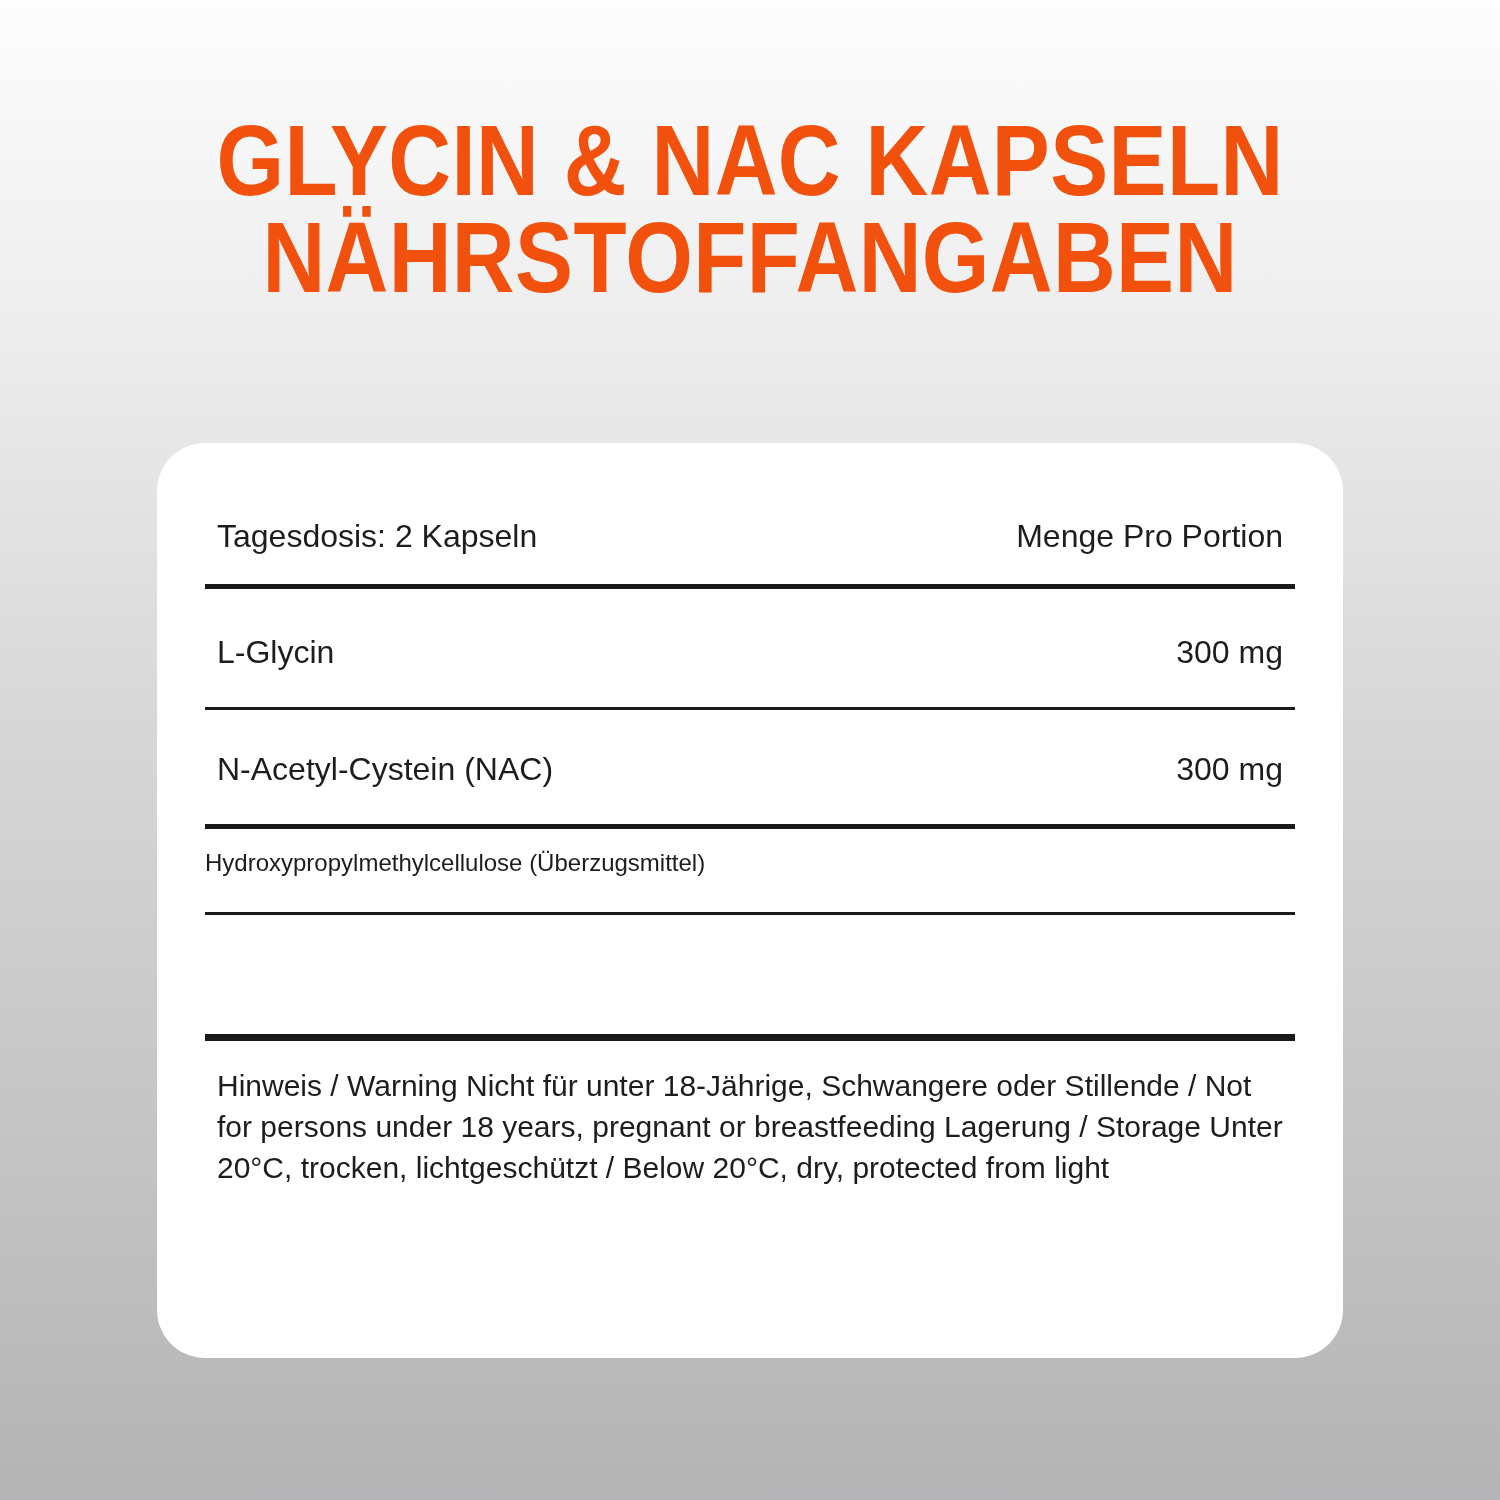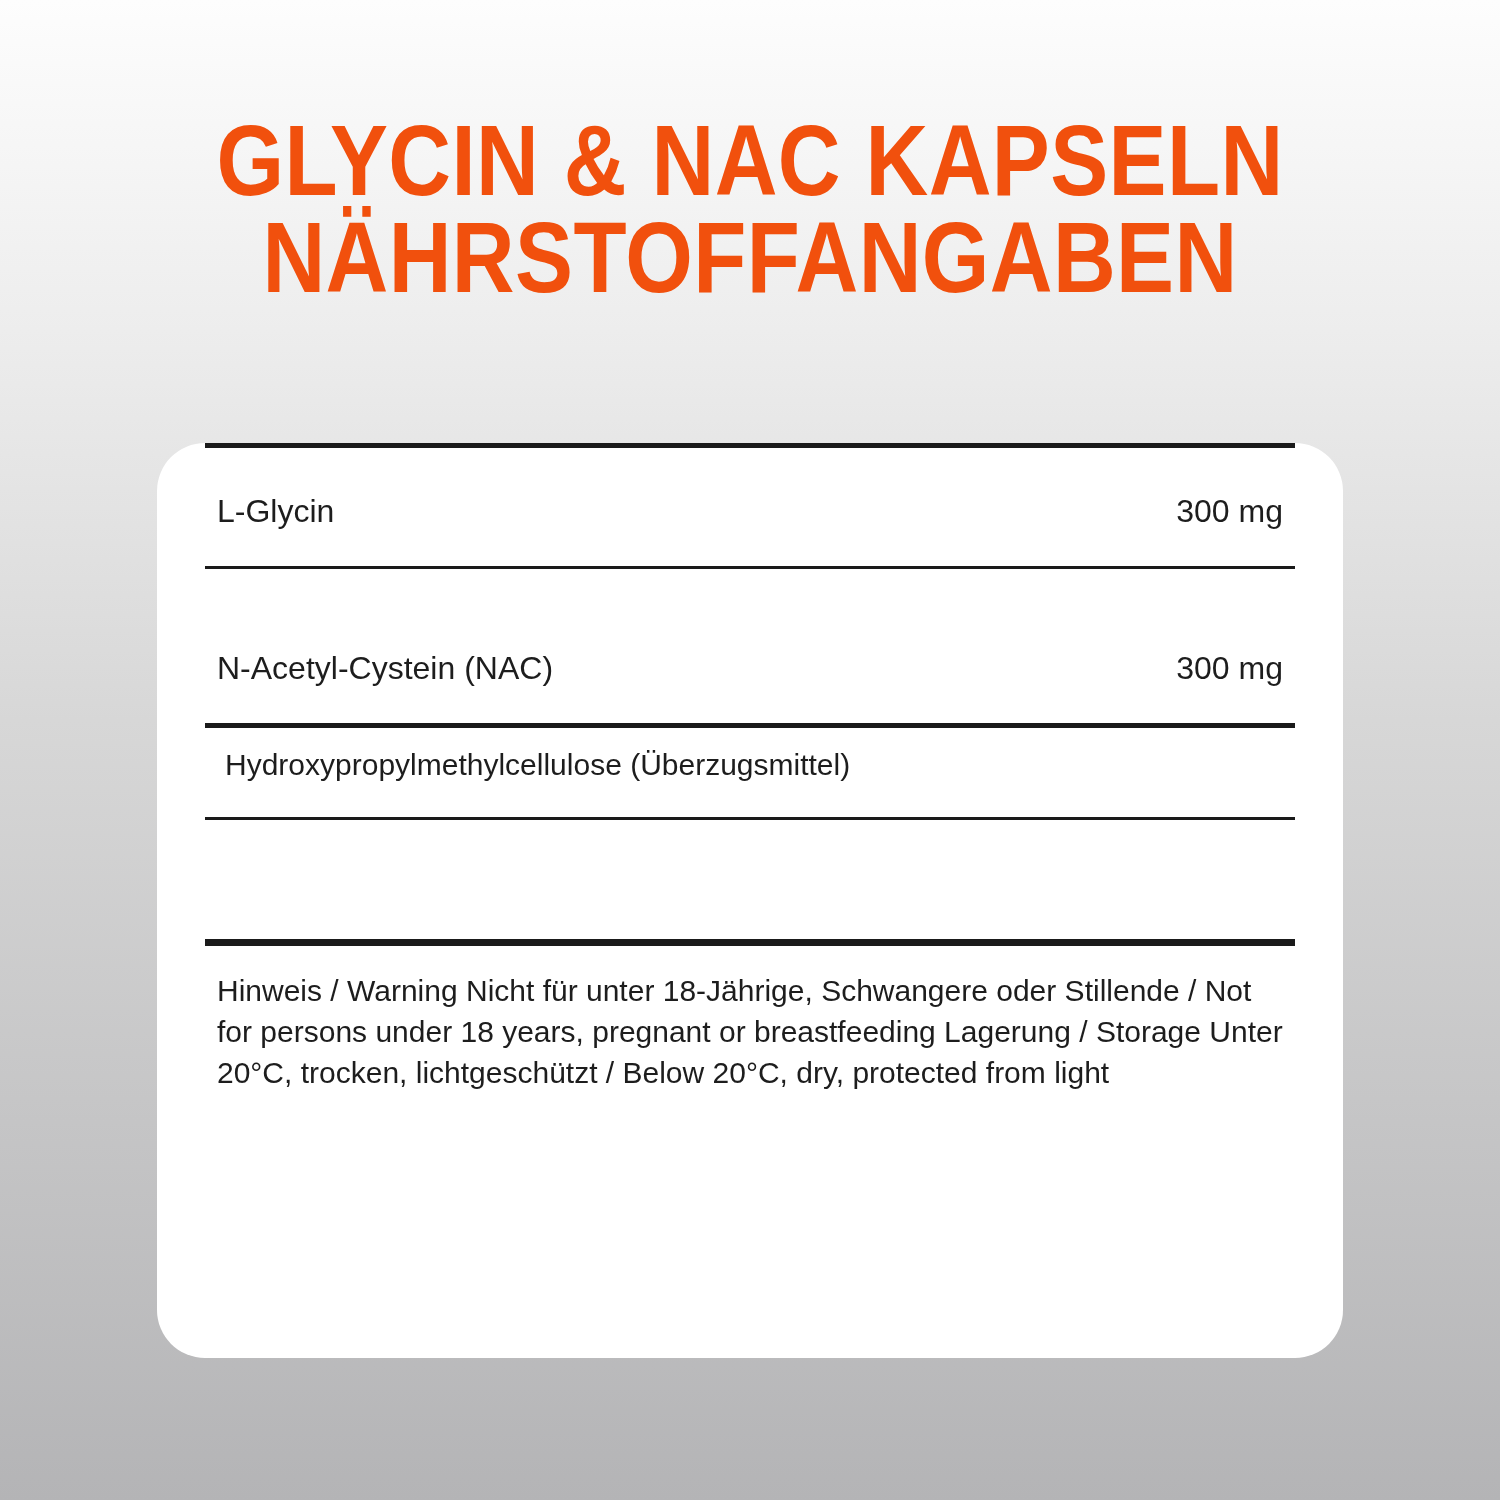--- a/index.html
+++ b/index.html
@@ -52,30 +52,30 @@
   .header-row,
   .nutrient-row {
     display: flex;
     justify-content: space-between;
     align-items: baseline;
     font-size: 32px;
     margin: 0 12px;
   }
   .header-row   { padding: 75px 0 29px; }
   .nutrient-row.first  { padding: 35px 0 36px; margin-top: 10px; }
-  .nutrient-row.second { padding: 41px 0 36px; margin-top: 40px; }
+  .nutrient-row.second { padding: 41px 0 36px; }
 
   .sub-label {
     font-size: 24px;
     margin: 0 12px;
     padding: 27px 0 0;
   }
   .ingredient-value {
-    font-size: 30px;
-    margin: 0 20px;
+    font-size: 24px;
+    margin: 0 0;
     padding: 20px 0 35px;
   }
 
   .spacer { height: 119px; }
 
   .warning-note {
     font-size: 30px;
     line-height: 41px;
     margin: 0 12px;
     padding: 24px 0 0;
@@ -85,20 +85,24 @@
 </head>
 <body>
 
 <h1 class="page-title">
   <span class="title-line">GLYCIN &amp; NAC KAPSELN</span>
   <span class="title-line">NÄHRSTOFFANGABEN</span>
 </h1>
 
 <section class="nutrition-card">
 
+  <div class="header-row">
+    <span>Tagesdosis: 2 Kapseln</span>
+    <span>Menge Pro Portion</span>
+  </div>
 
   <hr class="divider">
 
   <div class="nutrient-row first">
     <span>L-Glycin</span>
     <span>300 mg</span>
   </div>
 
   <hr class="divider thin">
 

